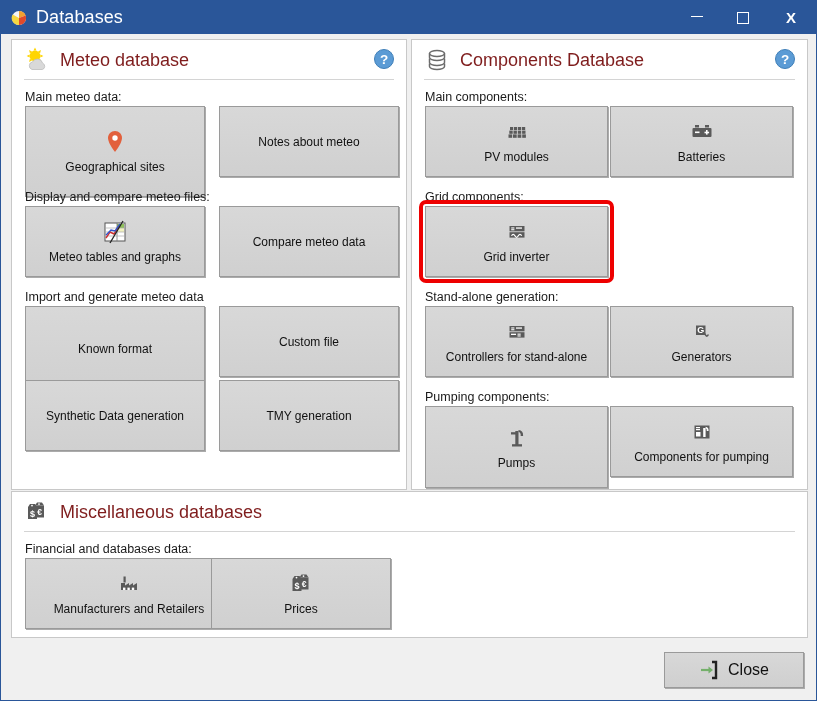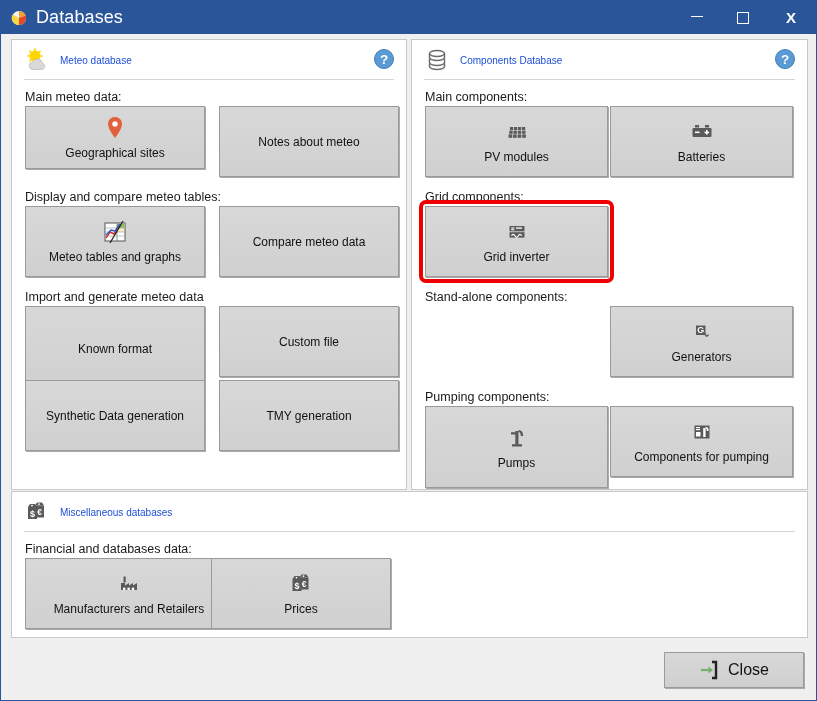--- a/index.html
+++ b/index.html
@@ -108,22 +108,22 @@
     padding-left: 12px;
   }
   .panel-header .hdr-icon {
     width: 26px;
     height: 26px;
     margin-right: 10px;
     position: relative;
     flex: none;
   }
   .panel-title {
-    font-size: 10px;
-    color: #1d4ed8;
+    font-size: 18px;
+    color: #7f1d1d;
   }
   .help-btn {
     position: absolute;
     right: 12px;
     top: 9px;
     width: 20px;
     height: 20px;
     border-radius: 50%;
     background: #5b9bd5;
     color: #ffffff;
@@ -254,34 +254,34 @@
             </g>
             <path d="M8 22.5 A4 4 0 0 1 8.6 14.8 A5.4 5.4 0 0 1 18.6 16.2 A3.3 3.3 0 0 1 18.2 22.5 Z" fill="#d9d9d9" stroke="#bdbdbd" stroke-width="0.8"></path>
           </svg>
         </div>
         <div class="panel-title">Meteo database</div>
         <div class="help-btn">?</div>
       </div>
       <div class="hdr-rule"></div>
 
       <div class="group-label" style="left:13px; top:50px;">Main meteo data:</div>
-      <div class="gbtn" style="left:13px; top:66px; width:180px; height:63px;">
+      <div class="gbtn" style="left:13px; top:66px; width:180px; height:91px;">
         <span class="btn-icon">
           <svg class="ico" viewBox="0 0 28 26">
             <path d="M14 2 C10.1 2 7 5.1 7 9 C7 14.2 14 23 14 23 C14 23 21 14.2 21 9 C21 5.1 17.9 2 14 2 Z" fill="#e2603c"></path>
             <circle cx="14" cy="9" r="2.7" fill="#ffffff"></circle>
           </svg>
         </span>
         <span class="btn-label">Geographical sites</span>
       </div>
       <div class="gbtn no-icon" style="left:207px; top:66px; width:180px; height:71px;">
         <span class="btn-label">Notes about meteo</span>
       </div>
 
-      <div class="group-label" style="left:13px; top:150px;">Display and compare meteo tables:</div>
+      <div class="group-label" style="left:13px; top:150px;">Display and compare meteo files:</div>
       <div class="gbtn" style="left:13px; top:166px; width:180px; height:71px;">
         <span class="btn-icon">
           <svg class="ico" viewBox="0 0 28 26">
             <rect x="4" y="4" width="20" height="18" fill="#ffffff" stroke="#555555" stroke-width="1"></rect>
             <rect x="16" y="5" width="7" height="4" fill="#8fc05a"></rect>
             <rect x="16" y="9" width="7" height="4" fill="#f2f2c0"></rect>
             <line x1="16" y1="4" x2="16" y2="22" stroke="#777777" stroke-width="0.8"></line>
             <line x1="4" y1="9" x2="24" y2="9" stroke="#aaaaaa" stroke-width="0.7"></line>
             <line x1="4" y1="13" x2="24" y2="13" stroke="#aaaaaa" stroke-width="0.7"></line>
             <line x1="4" y1="17" x2="24" y2="17" stroke="#aaaaaa" stroke-width="0.7"></line>
@@ -373,21 +373,36 @@
             <rect x="8.2" y="10.2" width="3.2" height="1.1" fill="#ffffff"></rect>
             <rect x="13" y="8.4" width="6" height="1.3" fill="#ffffff"></rect>
             <rect x="6.5" y="13.2" width="15" height="5.4" fill="#5a5a5a"></rect>
             <path d="M8.5 16.8 q1.7 -3 3.4 0 q1.7 3 3.4 0 q1.7 -3 3.4 0" fill="none" stroke="#ffffff" stroke-width="1.3"></path>
           </svg>
         </span>
         <span class="btn-label">Grid inverter</span>
       </div>
       <div class="highlight-ring" style="left:7px; top:160px; width:195px; height:83px;"></div>
 
-      <div class="group-label" style="left:13px; top:250px;">Stand-alone components:</div>
+      <div class="group-label" style="left:13px; top:250px;">Stand-alone generation:</div>
+      <div class="gbtn" style="left:13px; top:266px; width:183px; height:71px;">
+        <span class="btn-icon">
+          <svg class="ico" viewBox="0 0 28 26">
+            <rect x="6.5" y="7" width="15" height="5.3" fill="#5a5a5a"></rect>
+            <rect x="8.2" y="8.4" width="3.2" height="1.1" fill="#ffffff"></rect>
+            <rect x="8.2" y="10.2" width="3.2" height="1.1" fill="#ffffff"></rect>
+            <rect x="13" y="8.4" width="6" height="1.3" fill="#ffffff"></rect>
+            <rect x="6.5" y="13.2" width="15" height="5.4" fill="#5a5a5a"></rect>
+            <rect x="14.5" y="14.6" width="3.2" height="1.1" fill="#ffffff"></rect>
+            <rect x="14.5" y="16.4" width="3.2" height="1.1" fill="#ffffff"></rect>
+            <rect x="8" y="14.7" width="5" height="1.3" fill="#ffffff"></rect>
+          </svg>
+        </span>
+        <span class="btn-label">Controllers for stand-alone</span>
+      </div>
       <div class="gbtn" style="left:198px; top:266px; width:183px; height:71px;">
         <span class="btn-icon">
           <svg class="ico" viewBox="0 0 28 26">
             <rect x="8" y="6.5" width="9.5" height="9.5" fill="#5a5a5a"></rect>
             <text x="12.7" y="14.2" font-family="Liberation Sans, sans-serif" font-size="9" font-weight="bold" fill="#ffffff" text-anchor="middle">G</text>
             <path d="M14 15.5 q1.6 -3.2 3.2 0 q1.6 3.2 3.2 0" fill="none" stroke="#5a5a5a" stroke-width="1.6"></path>
           </svg>
         </span>
         <span class="btn-label">Generators</span>
       </div>

